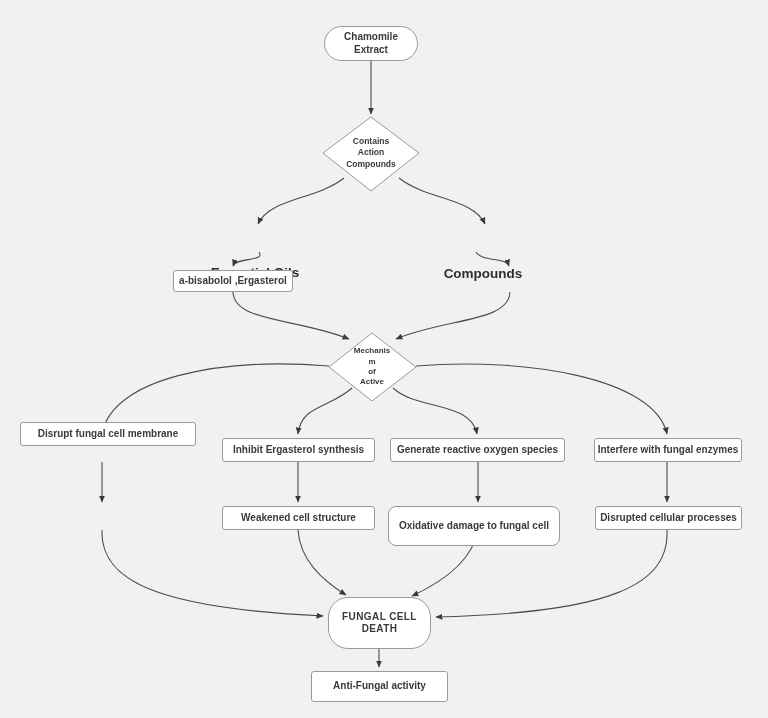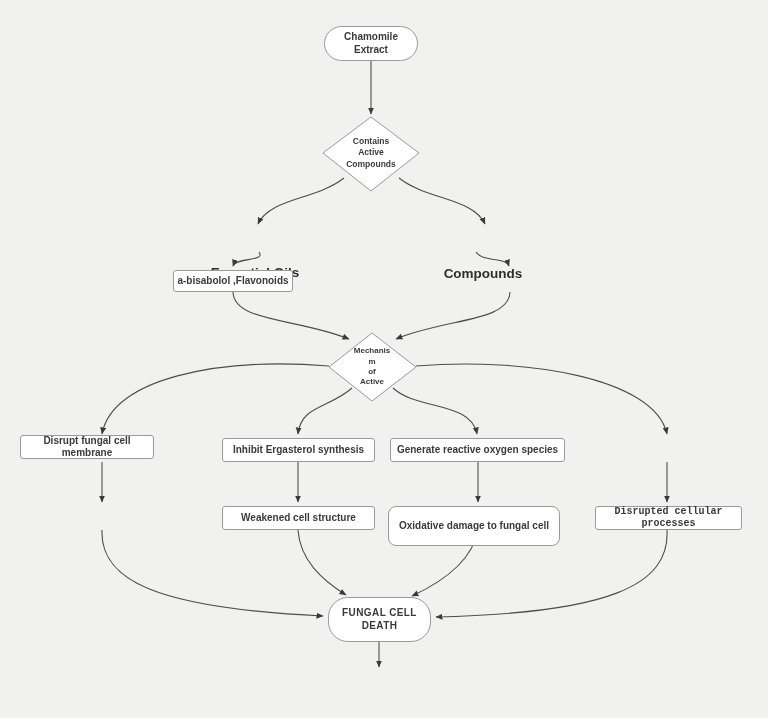--- a/index.html
+++ b/index.html
@@ -78,45 +78,47 @@
     <g fill="#ffffff" stroke="#9a9a9a" stroke-width="1">
       <polygon points="371,117 419,153 371,191 323,153"></polygon>
       <polygon points="372,333 416,367 372,401 329,367"></polygon>
     </g>
   </svg>
 
   <div class="node stadium" style="left:324px;top:26px;width:94px;height:35px;">Chamomile
 Extract</div>
 
   <div class="diamond-text" style="left:331px;top:128px;width:80px;height:50px;">Contains
-Active
+Action
 Compounds</div>
 
   <div class="branch-label" style="left:195px;top:231px;width:120px;height:20px;">Essential Oils</div>
 
   <div class="branch-label" style="left:423px;top:232px;width:120px;height:20px;">Compounds</div>
 
-  <div class="node" style="left:173px;top:270px;width:120px;height:22px;">a-bisabolol ,Flavonoids</div>
+  <div class="node" style="left:173px;top:270px;width:120px;height:22px;">a-bisabolol ,Ergasterol</div>
 
 
   <div class="diamond-text" style="left:337px;top:338px;width:70px;height:58px;font-size:8px;">Mechanis
 m
 of
 Active</div>
 
-  <div class="node" style="left:20px;top:435px;width:134px;height:24px;">Disrupt fungal cell membrane</div>
+  <div class="node" style="left:20px;top:422px;width:176px;height:24px;">Disrupt fungal cell membrane</div>
 
   <div class="node" style="left:222px;top:438px;width:153px;height:24px;">Inhibit Ergasterol synthesis</div>
 
   <div class="node" style="left:390px;top:438px;width:175px;height:24px;">Generate reactive oxygen species</div>
 
+  <div class="node" style="left:594px;top:438px;width:148px;height:24px;">Interfere with fungal enzymes</div>
 
 
   <div class="node" style="left:222px;top:506px;width:153px;height:24px;">Weakened cell structure</div>
 
   <div class="node" style="left:388px;top:506px;width:172px;height:40px;border-radius:8px;">Oxidative damage to fungal cell</div>
 
-  <div class="node" style="left:595px;top:506px;width:147px;height:24px;font-family:Liberation Mono, monospace;">Disrupted cellular processes</div>
+  <div class="node" style="left:595px;top:506px;width:147px;height:24px;">Disrupted cellular processes</div>
 
-  <div class="node stadium death" style="left:328px;top:597px;width:103px;height:45px;">FUNGAL CELL DEATH</div>
+  <div class="node stadium death" style="left:328px;top:597px;width:103px;height:52px;">FUNGAL CELL DEATH</div>
 
+  <div class="node" style="left:311px;top:671px;width:137px;height:31px;">Anti-Fungal activity</div>
 
 </div>
 
 </body></html>

